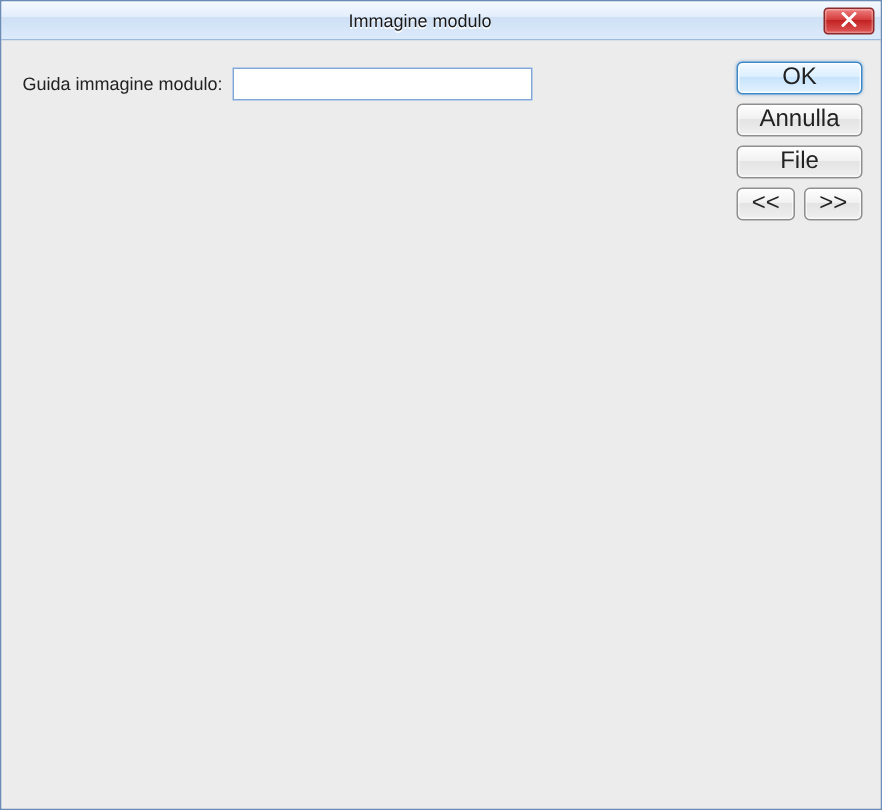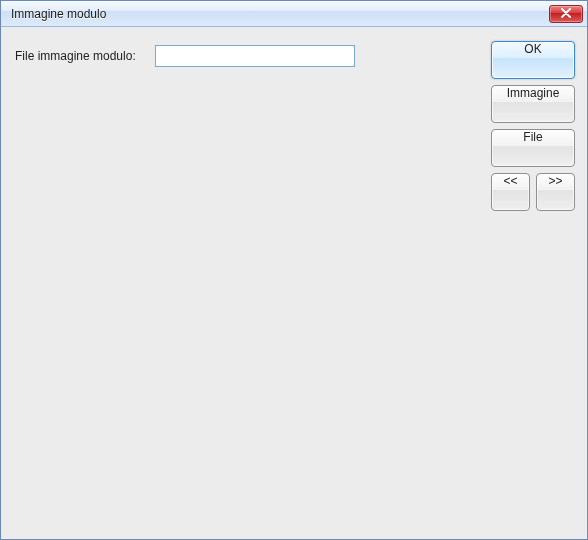--- a/index.html
+++ b/index.html
@@ -24,20 +24,21 @@
     background: linear-gradient(to bottom, #f5f9ff 0%, #e3eefc 40%, #cfe0f5 41%, #dcebfb 100%);
     border-bottom: 1px solid #9db9dc;
     display: flex;
     align-items: center;
     padding: 0 4px 0 10px;
   }
   .titlebar .title {
     flex: 1;
     color: #1a1a1a;
     text-shadow: 0 1px 0 #fff;
+    text-align: center;
   }
   .close-btn {
     width: 34px; height: 18px;
     border: 1px solid #8a2a2a;
     border-radius: 3px;
     background: linear-gradient(to bottom, #f08080 0%, #d43c3c 45%, #c22020 46%, #e05858 100%);
     display: flex; align-items: center; justify-content: center;
     cursor: pointer;
     box-shadow: inset 0 0 0 1px rgba(255,255,255,0.3);
   }
@@ -101,28 +102,28 @@
     box-shadow: inset 0 0 0 1px rgba(255,255,255,0.6);
   }
   .side-buttons {
     width: 100px;
     padding: 14px 12px 10px 4px;
     display: flex;
     flex-direction: column;
     gap: 6px;
   }
   .btn {
-    height: 38px;
+    height: 22px;
     border: 1px solid #8f8f8f;
     border-radius: 4px;
     background: linear-gradient(to bottom, #fefefe 0%, #f1f1f1 45%, #e3e3e3 46%, #efefef 100%);
     font-family: inherit;
-    font-size: 12px;
+    font-size: 16px;
     color: #222;
-    display: flex; align-items: flex-start; justify-content: center;
+    display: flex; align-items: center; justify-content: center;
     cursor: pointer;
     box-shadow: inset 0 0 0 1px rgba(255,255,255,0.6);
   }
   .btn.primary {
     border: 1px solid #3d87c7;
     background: linear-gradient(to bottom, #f2f9ff 0%, #dcefff 45%, #c6e3fb 46%, #e3f2ff 100%);
     box-shadow: inset 0 0 0 1px rgba(255,255,255,0.8), 0 0 2px rgba(61,135,199,0.5);
   }
   .nav-row {
     display: flex;
@@ -147,33 +148,33 @@
         </svg>
       </span>
     </div>
   </div>
 
   <div class="content">
 
     <div class="form-area">
 
       <div class="row">
-        <div class="label">File immagine modulo:</div>
+        <div class="label">Guida immagine modulo:</div>
         <input type="text" class="text-input wide" value="" style="">
       </div>
 
 
     </div>
 
     <div class="side-buttons">
       <div class="btn primary">
         <span>OK</span>
       </div>
       <div class="btn">
-        <span>Immagine</span>
+        <span>Annulla</span>
       </div>
       <div class="btn">
         <span>File</span>
       </div>
       <div class="nav-row">
         <div class="btn">
           <span>&lt;&lt;</span>
         </div>
         <div class="btn">
           <span>&gt;&gt;</span>

